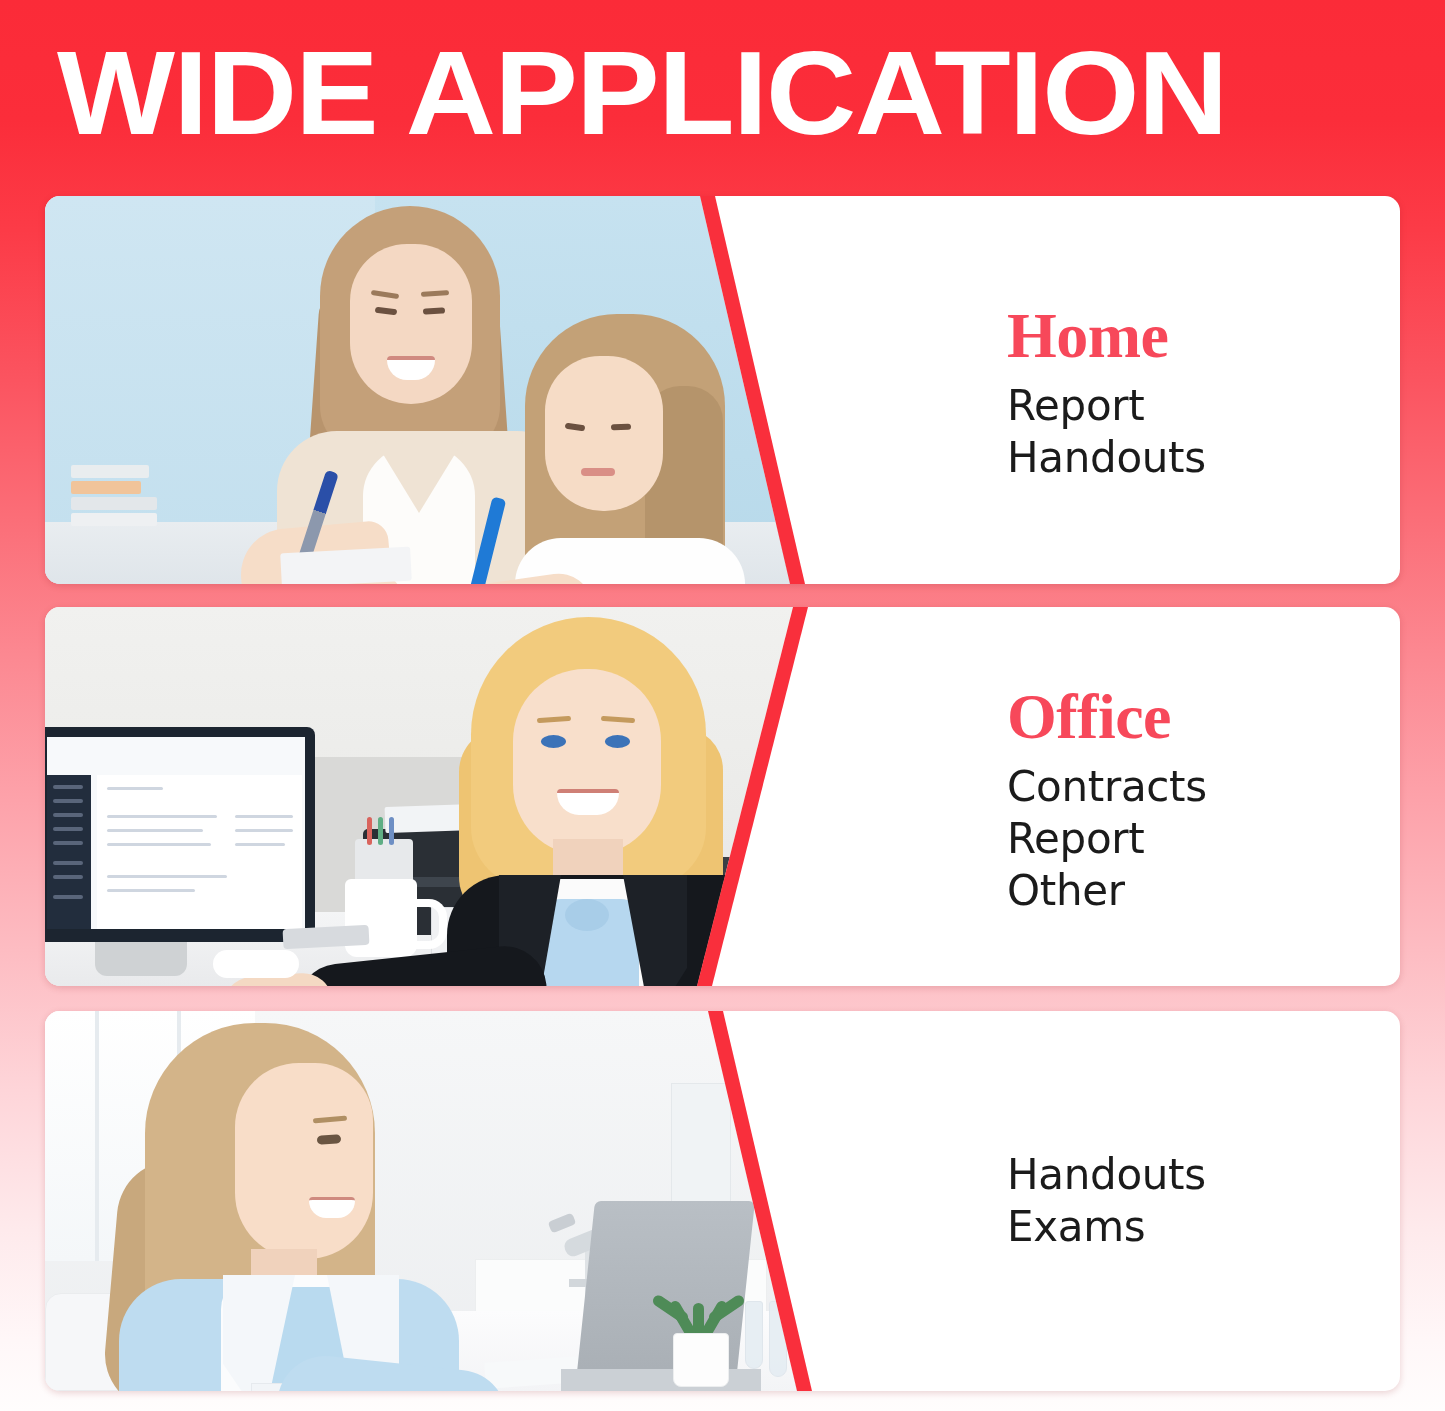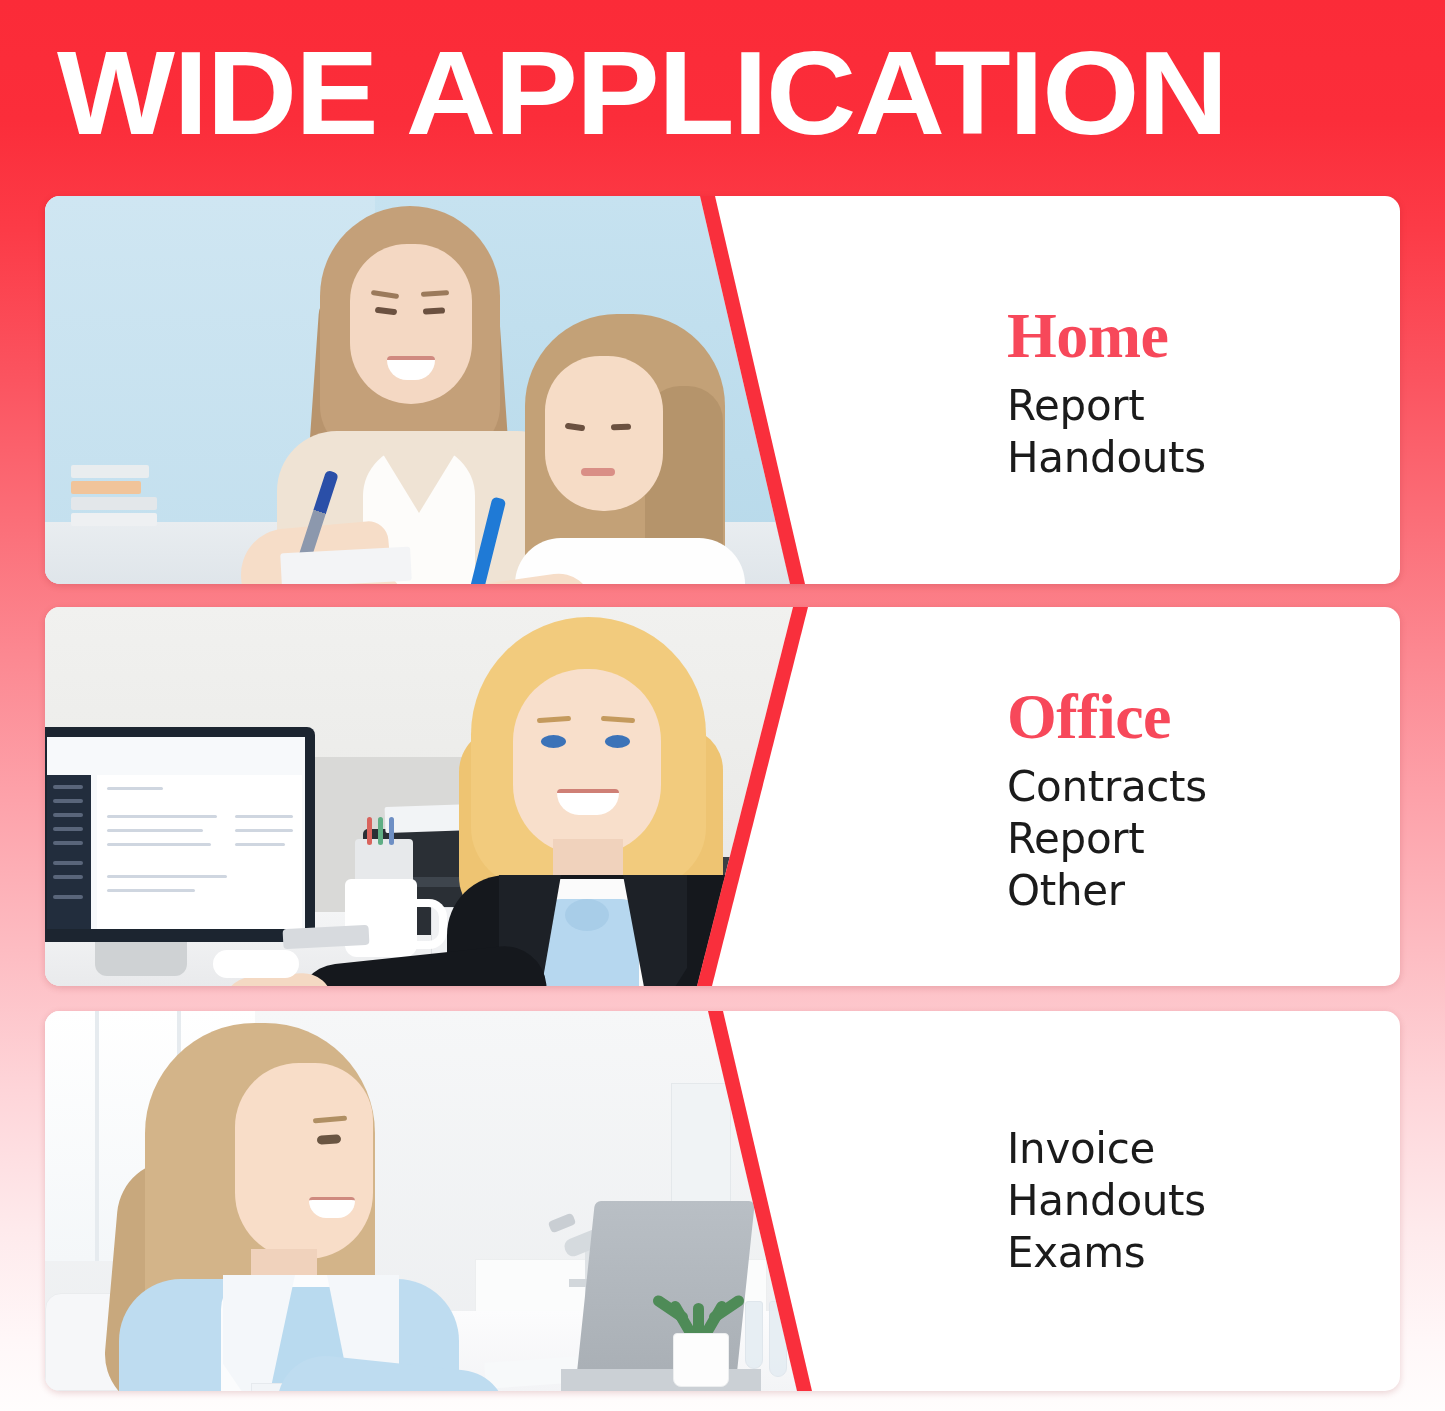--- a/index.html
+++ b/index.html
@@ -468,21 +468,20 @@
         <div class="s3-lapel-r"></div>
         <div class="s3-pocket"></div>
         <div class="s3-arm"></div>
         <div class="s3-hands"></div>
       </div>
     </div>
     <div class="slash slash-3"></div>
     <div class="panel">
       <div class="panel-inner">
         <ul class="cat-list">
-          <li>Invoice</li>
           <li>Handouts</li>
           <li>Exams</li>
         </ul>
       </div>
     </div>
   </div>
 
 </div>
 
 </body></html>

